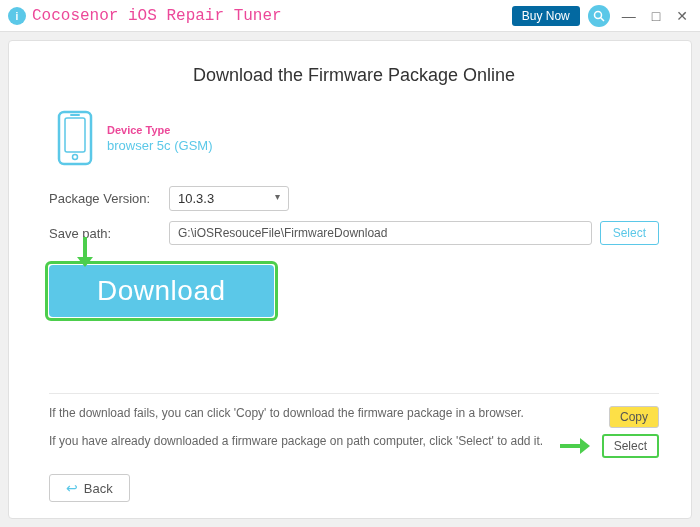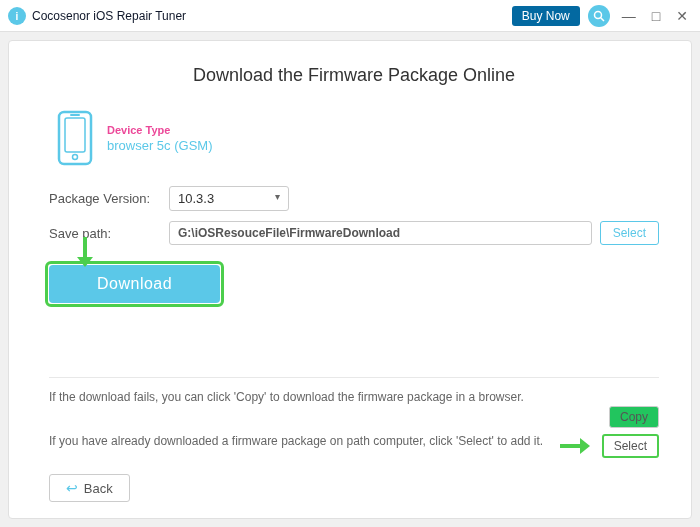--- a/index.html
+++ b/index.html
@@ -21,23 +21,24 @@
       padding: 0 8px;
       border-bottom: 1px solid #e0e0e0;
       user-select: none;
     }
     .titlebar-logo {
       width: 18px;
       height: 18px;
       margin-right: 6px;
     }
     .titlebar-title {
-      font-size: 12px;
-      color: #0f172a;
+      font-size: 16px;
+      color: #ec4899;
       flex: 1;
+      font-family: Liberation Mono, monospace;
     }
     .titlebar-btn-buy {
       background: #0369a1;
       color: #fff;
       border: none;
       border-radius: 3px;
       padding: 3px 10px;
       font-size: 12px;
       cursor: pointer;
       margin-right: 8px;
@@ -145,21 +146,20 @@
       margin-left: 8px;
     }
     .save-path-input {
       flex: 1;
       border: 1px solid #ccc;
       border-radius: 3px;
       padding: 4px 8px;
       font-size: 12px;
       color: #555;
       outline: none;
-      font-weight: bold;
     }
     .select-btn {
       background: #fff;
       border: 1px solid #5bc8e8;
       color: #5bc8e8;
       border-radius: 3px;
       padding: 4px 12px;
       font-size: 12px;
       cursor: pointer;
       margin-left: 8px;
@@ -209,21 +209,21 @@
       border: 3px solid #4cce4c;
       border-radius: 6px;
       pointer-events: none;
     }
     .download-btn {
       background: #5bc8e8;
       color: #fff;
       border: none;
       border-radius: 4px;
       padding: 10px 48px;
-      font-size: 16px;
+      font-size: 28px;
       font-weight: 500;
       cursor: pointer;
       letter-spacing: 0.5px;
     }
 
     
     .bottom-info {
       margin-top: auto;
       border-top: 1px solid #e8e8e8;
       padding-top: 12px;
@@ -233,29 +233,28 @@
       align-items: flex-start;
       justify-content: space-between;
       margin-bottom: 6px;
     }
     .info-text {
       font-size: 12px;
       color: #666;
       flex: 1;
     }
     .copy-btn {
-      background: #22c55e;
+      background: #fde047;
       border: 1px solid #ccc;
       color: #555;
       border-radius: 3px;
       padding: 3px 10px;
       font-size: 12px;
       cursor: pointer;
       margin-left: 8px;
-      margin-top: 16px;
     }
     .select-btn-bottom {
       background: #fff;
       border: 2px solid #4cce4c;
       color: #555;
       border-radius: 3px;
       padding: 3px 10px;
       font-size: 12px;
       cursor: pointer;
       margin-left: 8px;

